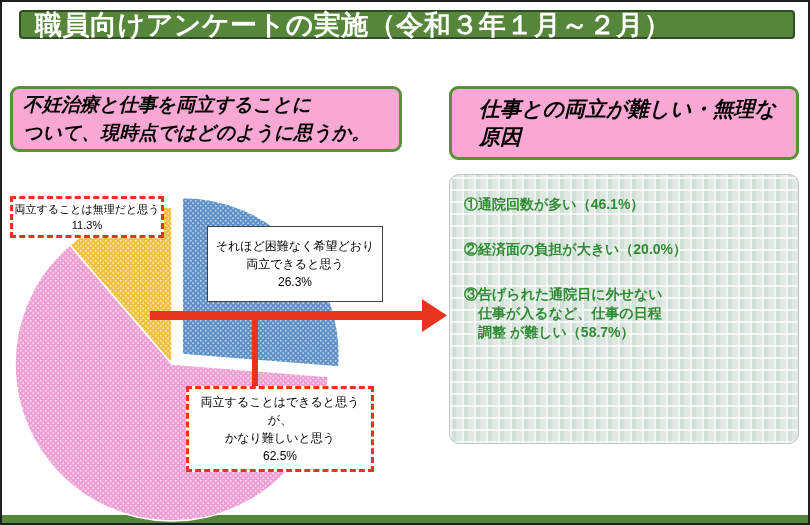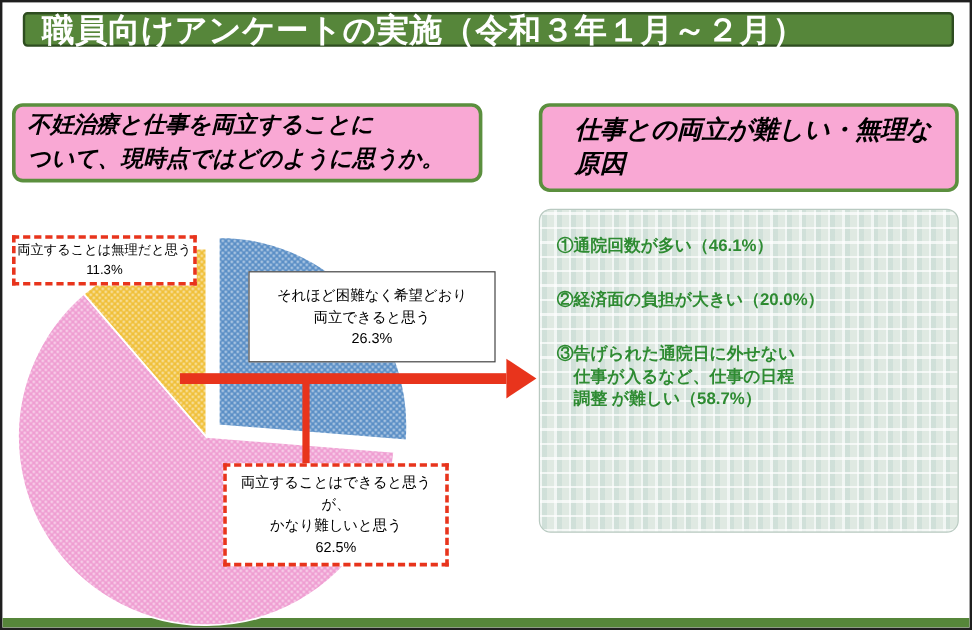--- a/index.html
+++ b/index.html
@@ -39,21 +39,21 @@
   
   .arrow-layer{position:absolute;left:0;top:0;z-index:3;pointer-events:none;}
 
   
   .plabel{position:absolute;z-index:4;background:#fff;box-sizing:border-box;
           display:flex;align-items:center;justify-content:center;text-align:center;
           white-space:pre-line;color:#000;line-height:1.5;}
   .plabel.dashed{border:3px dashed #e8341c;}
   .plabel.solid{border:1.5px solid #444;}
   .lbl-impossible{left:8px;top:174px;width:154px;height:42px;font-size:11px;margin-top:20px;}
-  .lbl-nodiff{left:205px;top:224px;width:206px;height:76px;font-size:12px;}
+  .lbl-nodiff{left:205px;top:224px;width:176px;height:76px;font-size:12px;}
   .lbl-difficult{left:184px;top:384px;width:188px;height:86px;font-size:12px;}
 
   .bottom-strip{position:absolute;left:0;right:0;bottom:0;height:8px;background:#56863a;z-index:0;}
 </style>
 </head>
 <body>
 
 <div class="page">
 
   <div class="title-bar">

